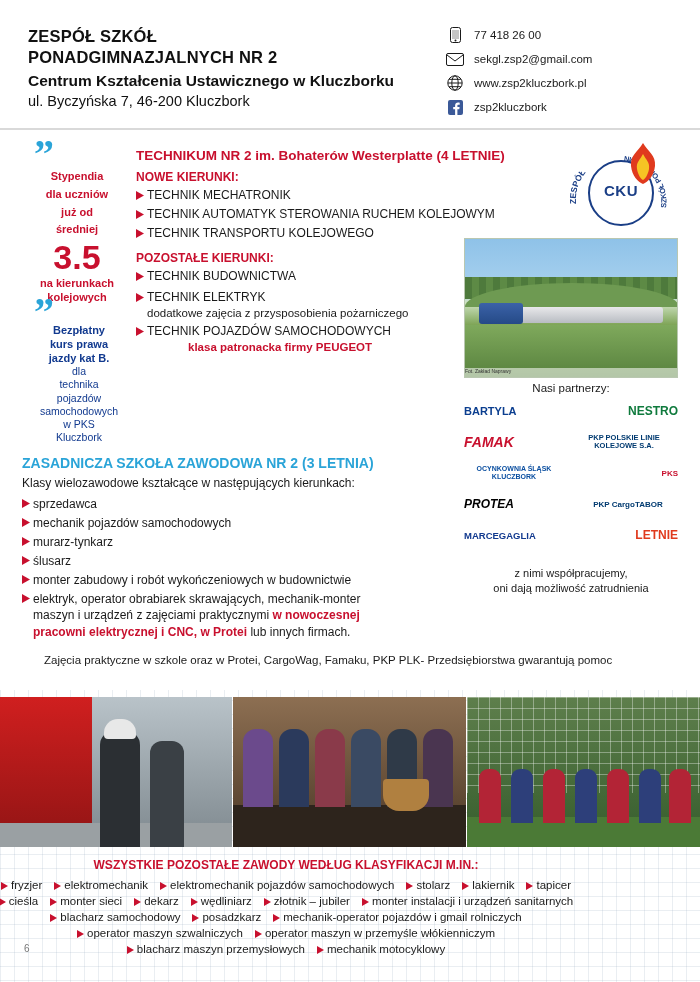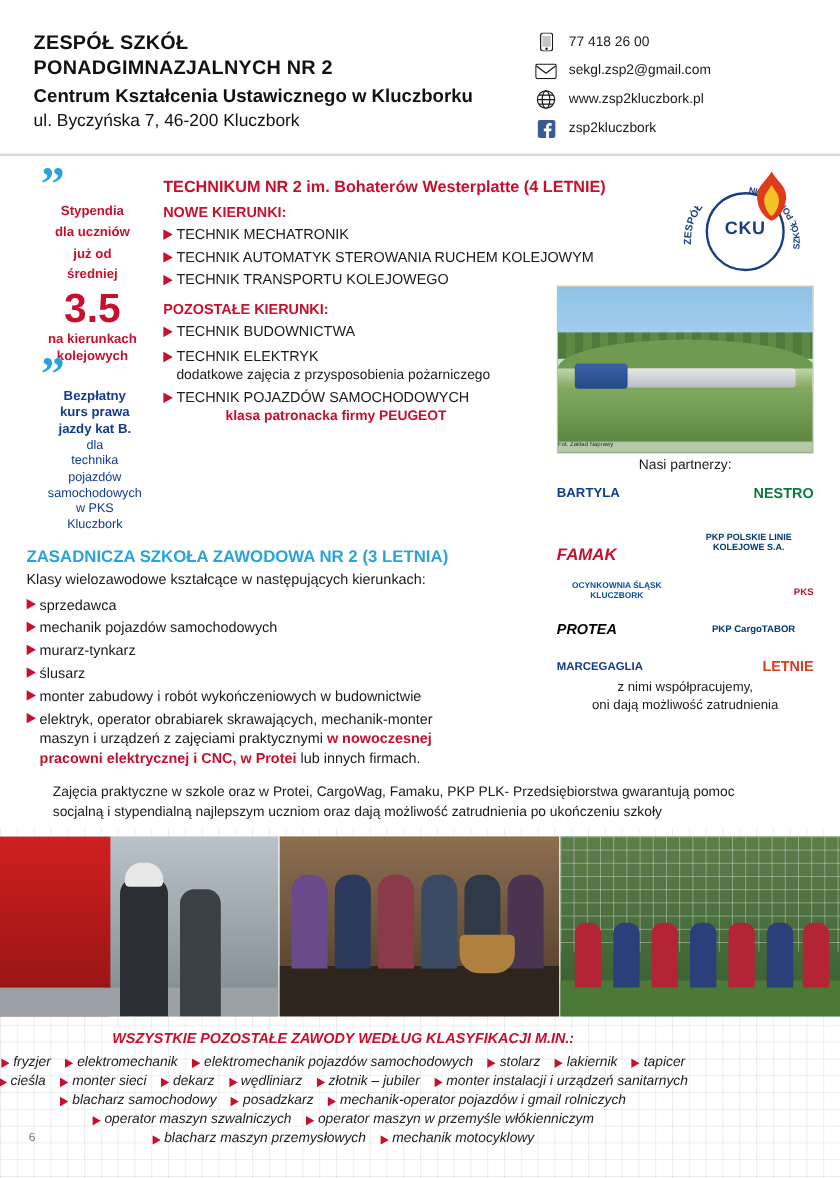--- a/index.html
+++ b/index.html
@@ -81,21 +81,21 @@
   .pt-field { position:absolute; left:0; top:86px; width:214px; height:54px; background:linear-gradient(#7fa95c,#56803c);}
   .pt-cap { position:absolute; left:0; bottom:0; width:214px; height:9px; background:rgba(255,255,255,.55); font-size:5px; color:#333; }
 
   
   .partners-title { position:absolute; right:22px; top:382px; width:214px; text-align:center; font-size:11.5px; color:#1a1a1a; }
   .partners { position:absolute; right:22px; top:400px; width:214px; }
   .prow { display:flex; justify-content:space-between; align-items:center; margin-bottom:9px; }
   .plogo { height:22px; display:flex; align-items:center; justify-content:center; font-weight:bold; }
   .p-bartyla { font-size:11px; color:#0b3e8f; }
   .p-nestro { font-size:12px; color:#0f7a3d; }
-  .p-famak { font-size:14px; color:#c8102e; font-style:italic;margin-top:20px; }
+  .p-famak { font-size:14px; color:#c8102e; font-style:italic; }
   .p-plk { font-size:7.5px; color:#003a70; text-align:center; line-height:1.1;}
   .p-ocynk { font-size:7px; color:#0b4fa0; text-align:center; line-height:1.15;}
   .p-pks { font-size:8px; color:#c8102e; font-weight:bold;}
   .p-protea { font-size:12px; color:#000000; font-style:italic;}
   .p-cargotabor { font-size:8px; color:#003a70; text-align:center;}
   .p-marce { font-size:9.5px; color:#123a8f;}
   .p-alpol { font-size:12px; color:#e03a1e;}
   .partners-foot { position:absolute; right:22px; top:566px; width:214px; text-align:center; font-size:11px; line-height:1.35; color:#1a1a1a;}
 
   
@@ -123,21 +123,21 @@
   .g-p { position:absolute; bottom:40px; width:30px; height:78px; border-radius:13px 13px 0 0; }
   .g-basket { position:absolute; left:150px; bottom:36px; width:46px; height:32px; background:#b08040; border-radius:4px 4px 16px 16px;}
   .s-net { position:absolute; left:0; top:0; width:233px; height:96px;
      background-image:linear-gradient(to right, rgba(255,255,255,.35) 1px, transparent 1px),
                       linear-gradient(to bottom, rgba(255,255,255,.35) 1px, transparent 1px);
      background-size:11px 11px;}
   .s-p { position:absolute; bottom:24px; width:22px; height:54px; border-radius:9px 9px 0 0;}
   .s-ground { position:absolute; left:0; bottom:0; width:233px; height:30px; background:#4b7a36;}
 
   
-  .bottom { position:absolute; left:0; top:858px; width:572px;font-style:italic; }
+  .bottom { position:absolute; left:0; top:858px; width:572px; }
   .b-title { text-align:center; font-size:12px; font-weight:bold; color:#c8102e; margin-bottom:7px; }
   .b-rows { padding:0 14px; }
   .b-row { display:flex; flex-wrap:nowrap; justify-content:center; align-items:flex-start; margin-bottom:4px; }
   .b-item { display:flex; align-items:flex-start; margin:0 6px; }
   .b-item .tri { width:10px; flex:0 0 10px; margin-top:3px;}
   .b-item .ltxt { font-size:11.5px; white-space:nowrap; }
 
   .page-num { position:absolute; left:24px; bottom:28px; font-size:10px; color:#777; }
 </style>
 </head>
@@ -402,21 +402,20 @@
         </span>
         <span style="display:block;">
           <span class="bold-red">pracowni elektrycznej i CNC, w Protei</span><span> lub innych firmach.</span>
         </span>
       </span>
     </div>
   </div>
 
   <div class="practice">
     <div>Zajęcia praktyczne w szkole oraz w Protei, CargoWag, Famaku, PKP PLK- Przedsiębiorstwa gwarantują pomoc</div>
-    <div>socjalną i stypendialną najlepszym uczniom oraz dają możliwość zatrudnienia po ukończeniu szkoły</div>
   </div>
 
   <div class="strip">
     <div class="ph ph1">
       <div class="f-truck"></div>
       <div class="f-ground"></div>
       <div class="f-man"></div>
       <div class="f-helmet"></div>
       <div class="f-man2"></div>
     </div>

